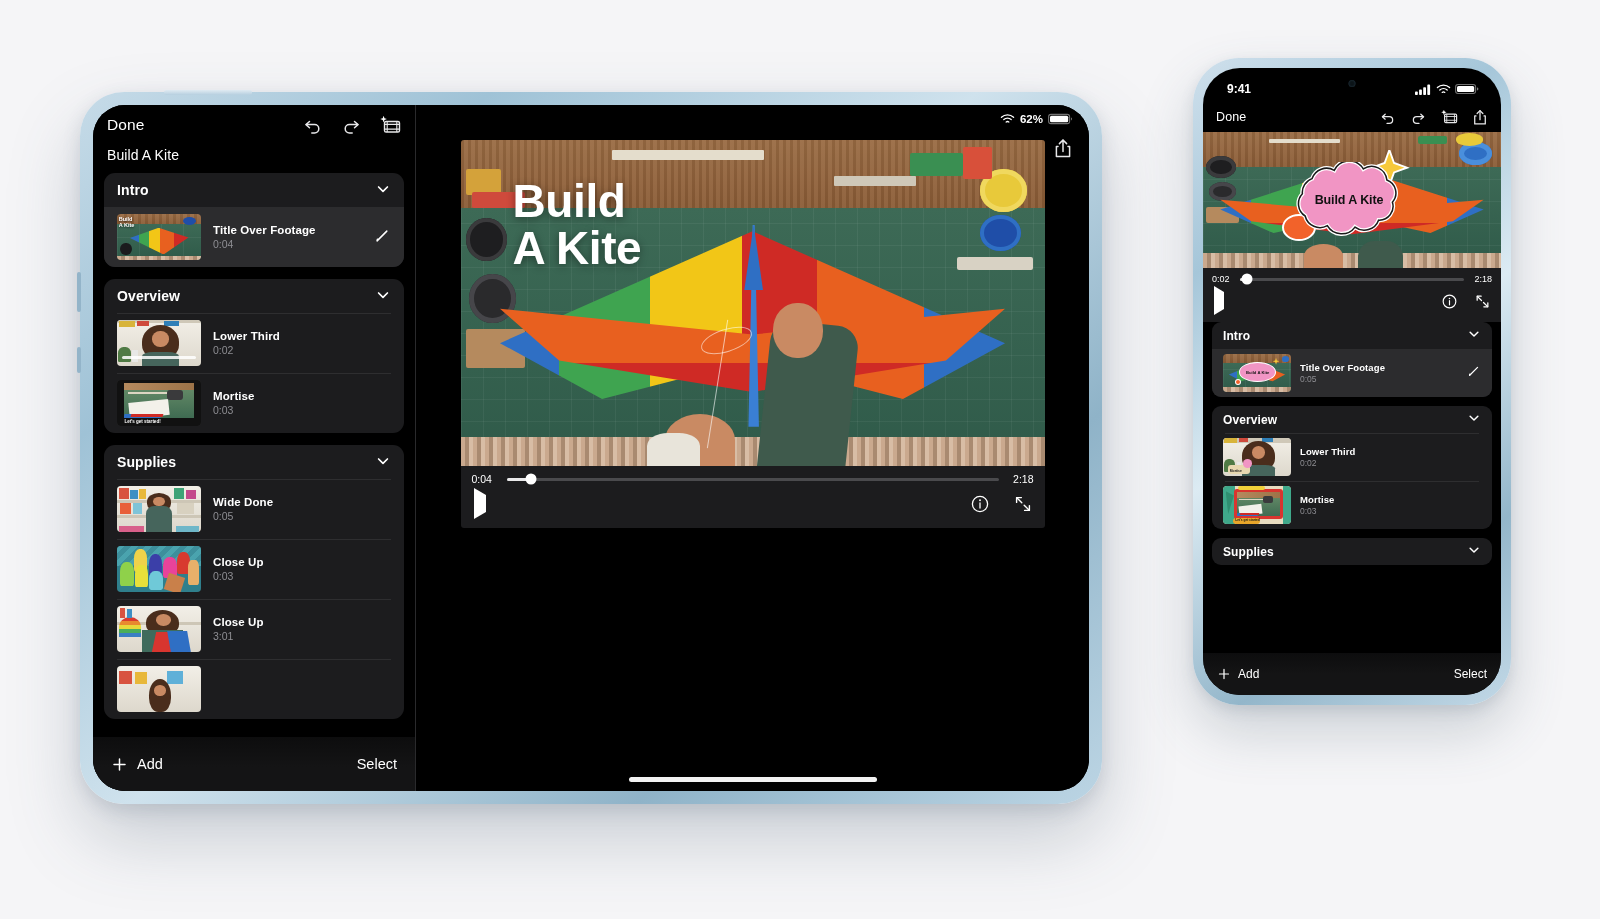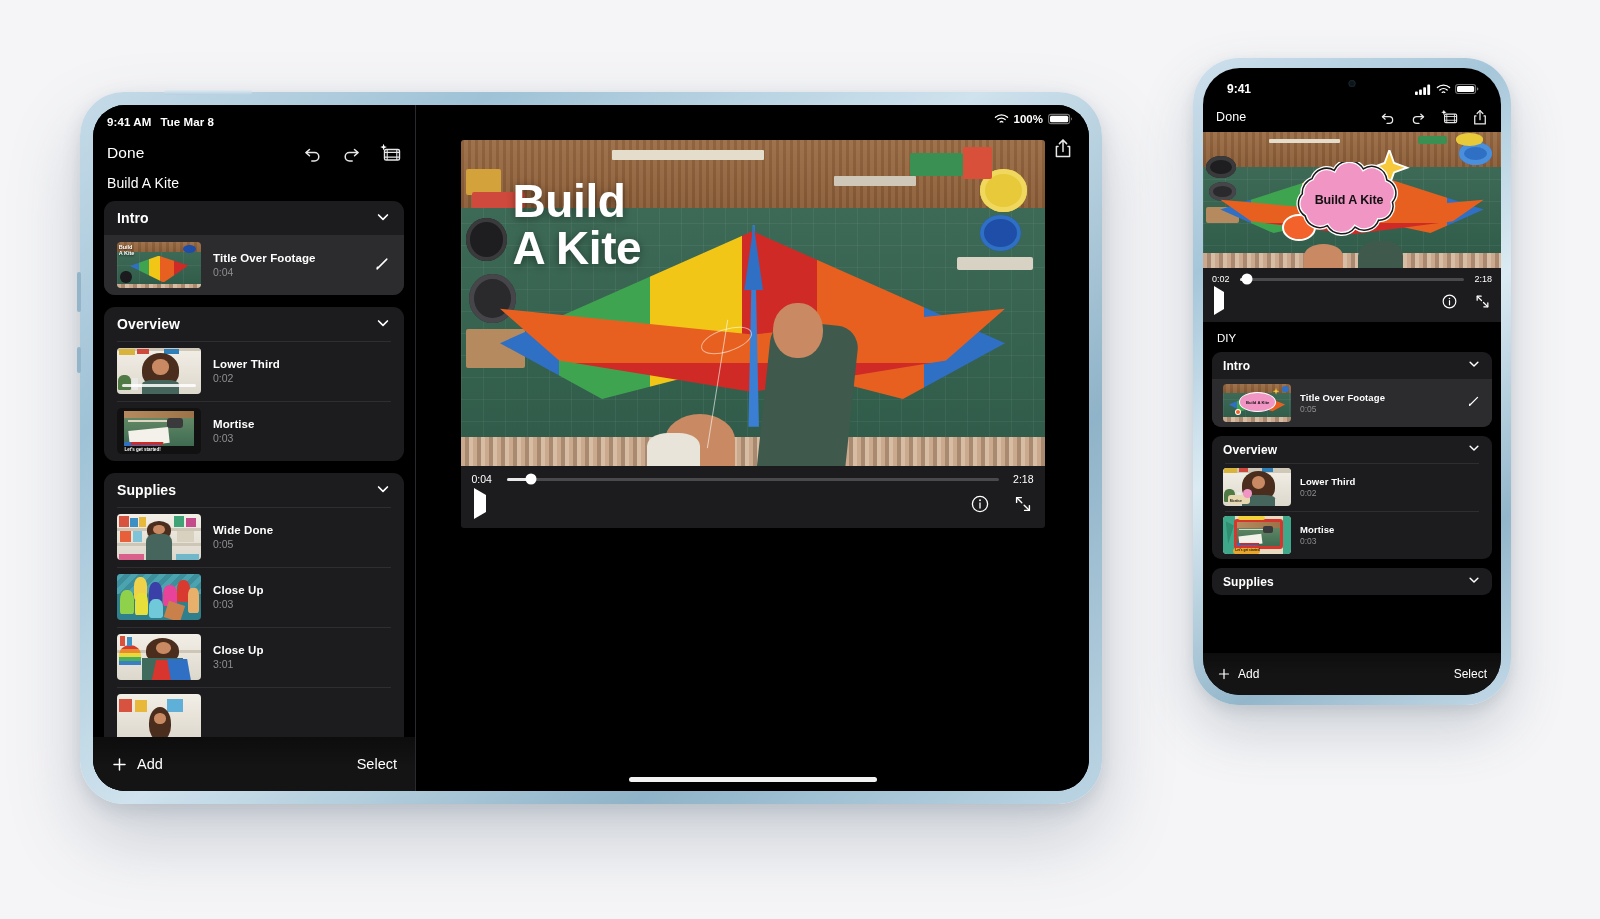--- a/index.html
+++ b/index.html
@@ -269,24 +269,20 @@
 <div id="stage">
 
   <div id="ipad-device">
     <div id="ipad-power"></div>
     <div id="ipad-vol"></div>
 
     <div id="ipad-screen">
 
       <div id="ipad-sidebar">
 
-        <div id="ipad-statusbar">
-          <span class="sb-time">9:41 AM</span>
-          <span class="sb-date">Tue Mar 8</span>
-        </div>
 
         <div id="ipad-navbar">
           <div class="done-btn">Done</div>
           <div class="nav-icons">
             <span class="ico">
               <svg width="20" height="20" viewBox="0 0 20 20" fill="none" stroke="#e7e7e9" stroke-width="1.5" stroke-linecap="round" stroke-linejoin="round">
                 <path d="M6.5 6.5 L3 9.6 L6.5 12.7"></path>
                 <path d="M3.2 9.6 H11.6 a4.2 4.2 0 0 1 0 8.4 H8.8"></path>
               </svg>
             </span>
@@ -512,21 +508,21 @@
       <div id="ipad-main">
 
         <div id="ipad-main-status">
           <span class="ico">
             <svg width="15" height="12" viewBox="0 0 15 12" fill="none" stroke="#fff" stroke-width="1.3" stroke-linecap="round">
               <path d="M1.4 4.2 A9 9 0 0 1 13.6 4.2"></path>
               <path d="M3.8 6.6 A5.6 5.6 0 0 1 11.2 6.6"></path>
               <path d="M6.2 9 A2.2 2.2 0 0 1 8.8 9"></path>
             </svg>
           </span>
-          <span>100%</span>
+          <span>62%</span>
           <span class="ico">
             <svg width="25" height="12" viewBox="0 0 25 12" fill="none">
               <rect x="0.6" y="1.4" width="21" height="9.2" rx="2.4" stroke="#fff" stroke-opacity=".45" stroke-width="1.1"></rect>
               <rect x="2" y="2.8" width="18.2" height="6.4" rx="1.5" fill="#fff"></rect>
               <path d="M23 4.6 V7.4 A1.5 1.5 0 0 0 23 4.6" fill="#fff" fill-opacity=".5"></path>
             </svg>
           </span>
         </div>
 
         <div id="ipad-share-wrap">
@@ -762,21 +758,20 @@
                     <path d="M2.8 2.8 L7.8 7.8"></path>
                   <path d="M10.6 15.4 H15.4 V10.6"></path>
                     <path d="M15.2 15.2 L10.2 10.2"></path>
                 </svg>
               </span>
             </div>
           </div>
         </div>
       </div>
 
-      <div id="ip-projtitle">DIY</div>
 
       <div id="ip-scroll">
 
         <div class="group">
           <div class="group-header">
             <span>Intro</span>
             <span class="chev">
               <svg width="14" height="14" viewBox="0 0 16 16" fill="none" stroke="#fff" stroke-width="1.7" stroke-linecap="round" stroke-linejoin="round">
                   <path d="M3.6 6 L8 10.3 L12.4 6"></path>
                 </svg>

